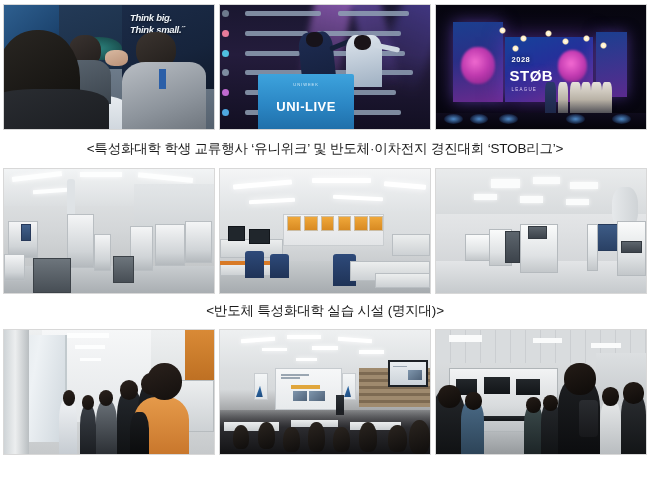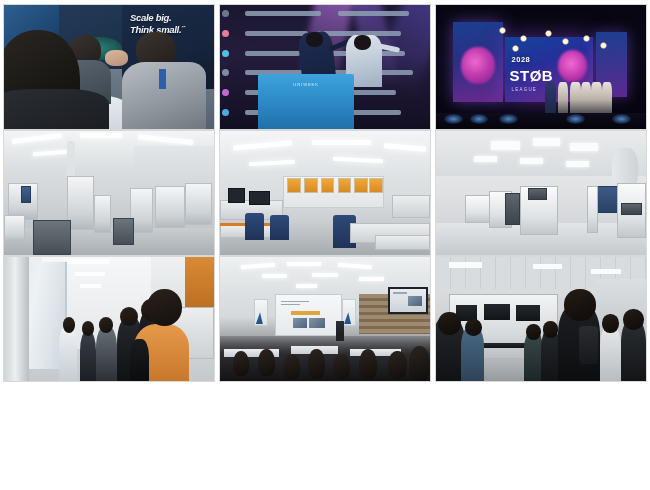--- a/index.html
+++ b/index.html
@@ -330,21 +330,21 @@
   <div class="figure-block">
     <div class="photo-row">
 
       <div class="photo p11">
         <div class="layer"></div>
         <div class="sh panel-blue"></div>
         <div class="sh panel-mid"></div>
         <div class="sh panel-dark"></div>
         <div class="sh ring"></div>
         <div class="slogan">
-          <div>Scale big.</div>
+          <div>Think big.</div>
           <div>Think small.˝</div>
         </div>
         <div class="sh table"></div>
         <div class="sh bottle1"></div>
         <div class="sh bottle2"></div>
         <div class="sh p-mid"></div>
         <div class="sh p-mid-b"></div>
         <div class="sh p-r"></div>
         <div class="sh p-r-b"></div>
         <div class="sh lanyard"></div>
@@ -393,20 +393,21 @@
 
         <div class="sh pfA"></div>
         <div class="sh pfA-h"></div>
         <div class="sh arm1"></div>
         <div class="sh pfB"></div>
         <div class="sh pfB-h"></div>
         <div class="sh arm2"></div>
 
         <div class="sh podium"></div>
         <div class="podium-sub">UNIWEEK</div>
+        <div class="podium-txt">UNI-LIVE</div>
       </div>
 
       <div class="photo p13">
         <div class="sh screenL"></div>
         <div class="sh blobL"></div>
         <div class="sh screenC"></div>
         <div class="sh blobC"></div>
         <div class="sh screenR"></div>
 
         <div class="title-yr">2028</div>
@@ -430,20 +431,21 @@
 
         <div class="sh stagefront"></div>
         <span class="glow-disc" style="left:4%"></span>
         <span class="glow-disc" style="left:16%"></span>
         <span class="glow-disc" style="left:30%"></span>
         <span class="glow-disc" style="left:62%"></span>
         <span class="glow-disc" style="left:84%"></span>
       </div>
     </div>
 
+    <div class="caption cap-row1">&lt;특성화대학 학생 교류행사 ‘유니위크’ 및 반도체·이차전지 경진대회 ‘STOB리그’&gt;</div>
   </div>
 
   <div class="figure-block">
     <div class="photo-row">
 
       <div class="photo p21">
         <div class="sh ceil"></div>
         <span class="tube" style="left:4%;top:4%;width:24%;height:4%;transform:rotate(-7deg)"></span>
         <span class="tube" style="left:36%;top:2%;width:20%;height:4%"></span>
         <span class="tube" style="left:64%;top:5%;width:26%;height:4%;transform:rotate(6deg)"></span>
@@ -507,20 +509,21 @@
         <span class="tool dk" style="left:33%;top:50%;width:7%;height:26%"></span>
         <span class="tool" style="left:40%;top:44%;width:18%;height:40%"></span>
         <span class="tool dk" style="left:44%;top:46%;width:9%;height:10%"></span>
         <span class="tool bl" style="left:76%;top:44%;width:12%;height:22%"></span>
         <span class="tool" style="left:72%;top:44%;width:5%;height:38%"></span>
         <span class="tool" style="left:86%;top:42%;width:14%;height:44%"></span>
         <span class="tool dk" style="left:88%;top:58%;width:10%;height:10%"></span>
       </div>
     </div>
 
+    <div class="caption cap-row2">&lt;반도체 특성화대학 실습 시설 (명지대)&gt;</div>
   </div>
 
   <div class="figure-block">
     <div class="photo-row">
 
       <div class="photo p31">
         <div class="sh corridor"></div>
         <div class="sh orangewall"></div>
         <span class="ceilstrip" style="left:30%;top:2%;width:20%;height:4%"></span>
         <span class="ceilstrip" style="left:34%;top:12%;width:14%;height:3%"></span>

